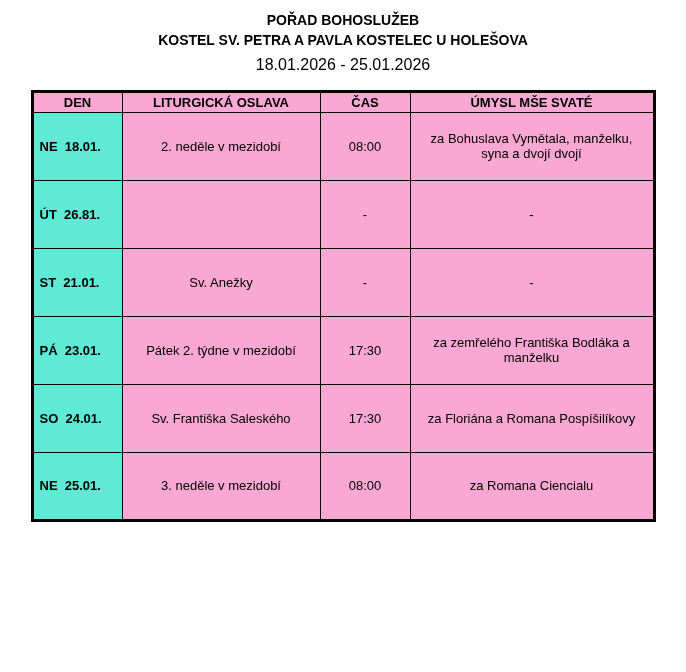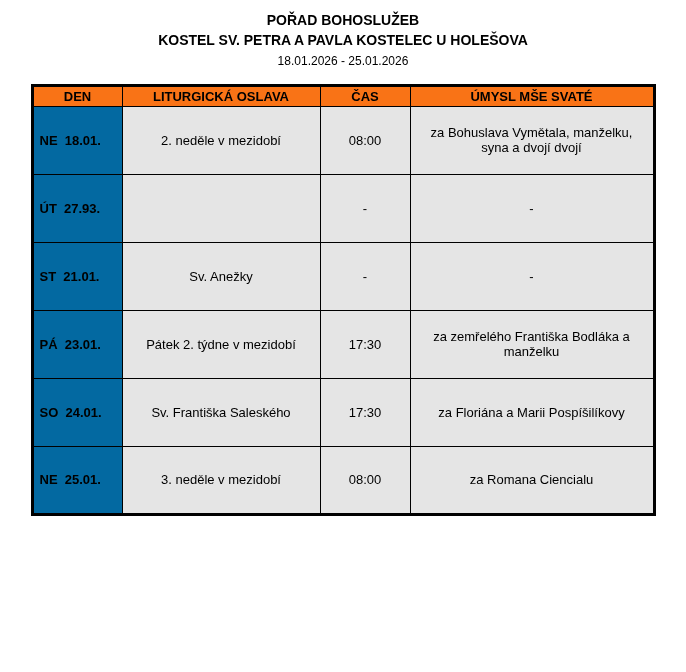--- a/index.html
+++ b/index.html
@@ -21,58 +21,58 @@
   }
   .doc-title {
     font-size: 14px;
     font-weight: bold;
   }
   .doc-subtitle {
     font-size: 14px;
     font-weight: bold;
   }
   .doc-daterange {
-    font-size: 12px;
+    font-size: 16px;
     margin-top: 2px;
   }
   table.schedule {
     border-collapse: collapse;
     margin: 14px auto 0 auto;
     width: 622px;
     table-layout: fixed;
     border: 3px solid #000000;
   }
   table.schedule th,
   table.schedule td {
     border: 1px solid #000000;
     font-size: 13px;
     vertical-align: middle;
     box-sizing: border-box;
     padding: 2px 6px;
   }
   table.schedule thead th {
-    background: #f97316;
+    background: #f9a8d4;
     font-weight: bold;
     height: 20px;
     text-align: center;
     padding: 2px 4px;
   }
   table.schedule tbody tr {
     height: 68px;
   }
   td.den {
-    background: #0369a1;
+    background: #5eead4;
     font-weight: bold;
     text-align: left;
     padding-left: 8px;
     white-space: pre-wrap;
   }
   td.oslava, td.cas, td.umysl {
     text-align: center;
-    background: #e5e5e5;
+    background: #f9a8d4;
   }
   col.c-den    { width: 90px; }
   col.c-oslava { width: 198px; }
   col.c-cas    { width: 90px; }
   col.c-umysl  { width: 244px; }
 </style>
 </head>
 <body>
 
 <div class="page">
@@ -99,42 +99,42 @@
       </tr>
     </thead>
     <tbody>
       <tr>
         <td class="den">NE  18.01.</td>
         <td class="oslava">2. neděle v mezidobí</td>
         <td class="cas">08:00</td>
         <td class="umysl">za Bohuslava Vymětala, manželku, syna a dvojí dvojí</td>
       </tr>
       <tr>
-        <td class="den">ÚT  27.93.</td>
+        <td class="den">ÚT  26.81.</td>
         <td class="oslava"></td>
         <td class="cas">-</td>
         <td class="umysl">-</td>
       </tr>
       <tr>
         <td class="den">ST  21.01.</td>
         <td class="oslava">Sv. Anežky</td>
         <td class="cas">-</td>
         <td class="umysl">-</td>
       </tr>
       <tr>
         <td class="den">PÁ  23.01.</td>
         <td class="oslava">Pátek 2. týdne v mezidobí</td>
         <td class="cas">17:30</td>
         <td class="umysl">za zemřelého Františka Bodláka a manželku</td>
       </tr>
       <tr>
         <td class="den">SO  24.01.</td>
         <td class="oslava">Sv. Františka Saleského</td>
         <td class="cas">17:30</td>
-        <td class="umysl">za Floriána a Marii Pospíšilíkovy</td>
+        <td class="umysl">za Floriána a Romana Pospíšilíkovy</td>
       </tr>
       <tr>
         <td class="den">NE  25.01.</td>
         <td class="oslava">3. neděle v mezidobí</td>
         <td class="cas">08:00</td>
         <td class="umysl">za Romana Ciencialu</td>
       </tr>
     </tbody>
   </table>
 

